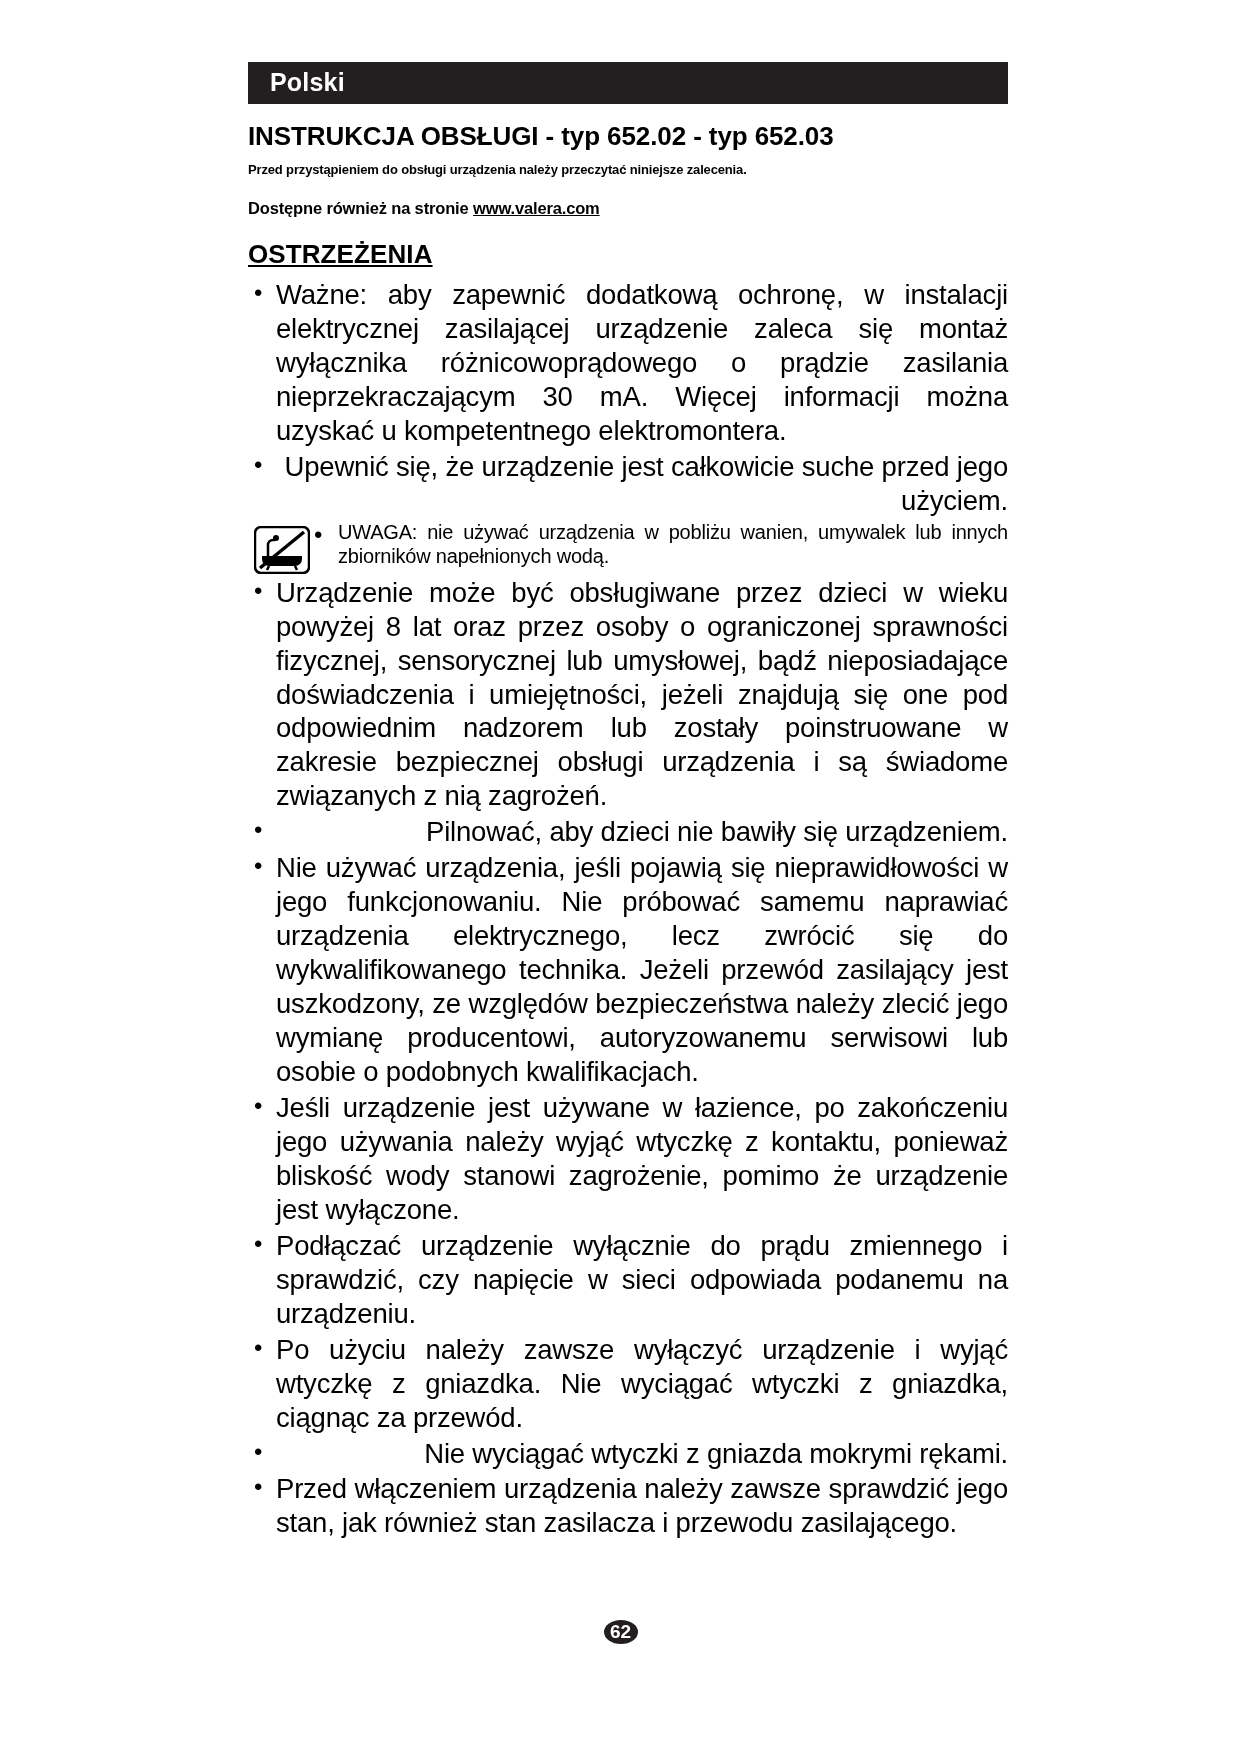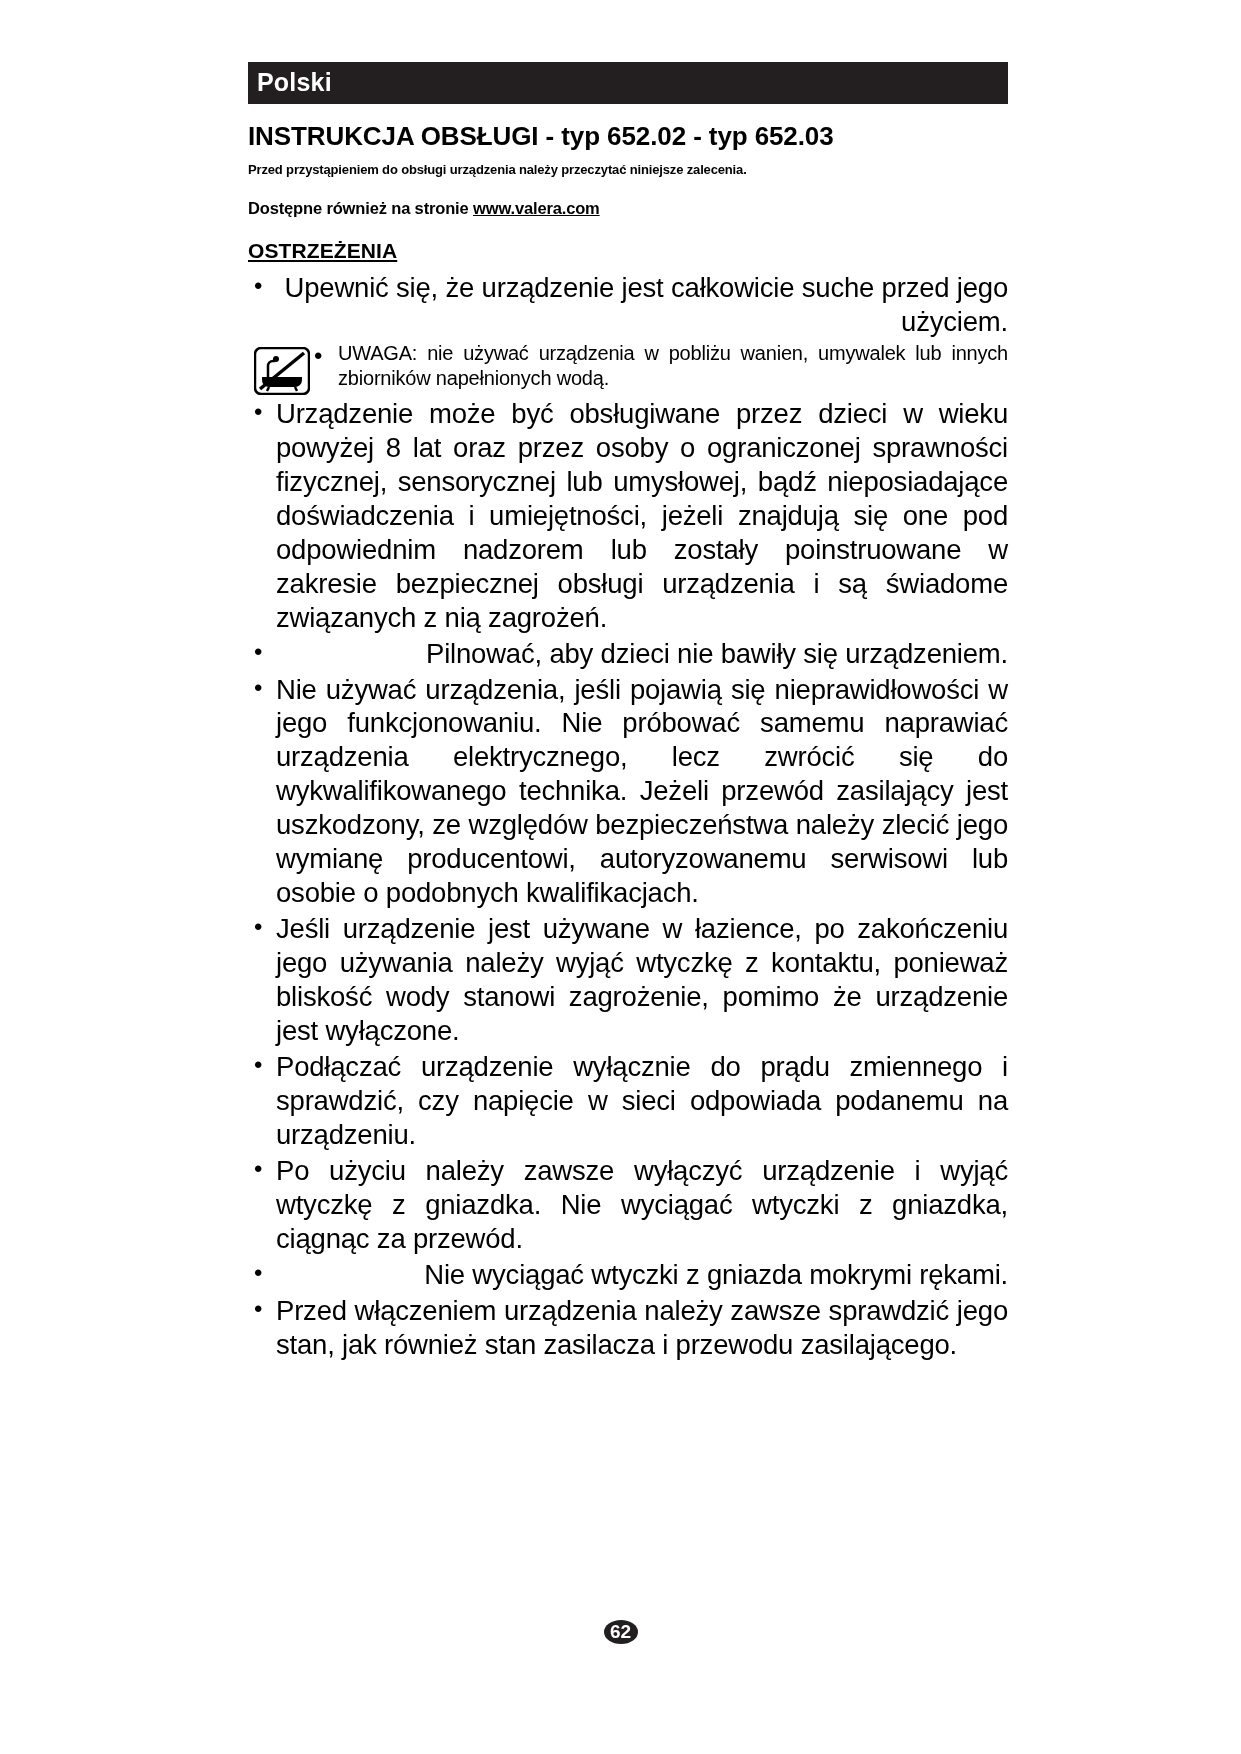--- a/index.html
+++ b/index.html
@@ -26,21 +26,21 @@
     position: absolute;
     left: 248px;
     top: 62px;
     width: 760px;
   }
   .lang-bar {
     background: #231f20;
     color: #ffffff;
     font-size: 25px;
     font-weight: bold;
-    padding: 8px 0 9px 9px;
+    padding: 8px 0 9px 22px;
     letter-spacing: 0.2px;
     line-height: 1;
   }
   .title {
     font-size: 26px;
     font-weight: bold;
     margin-top: 17px;
     letter-spacing: -0.1px;
   }
   .subtitle {
@@ -52,21 +52,21 @@
   .subtitle2 {
     font-size: 16.5px;
     font-weight: bold;
     margin-top: 22px;
     letter-spacing: -0.15px;
   }
   .subtitle2 .link {
     text-decoration: underline;
   }
   .section-head {
-    font-size: 21px;
+    font-size: 26px;
     font-weight: bold;
     margin-top: 21px;
     text-decoration: underline;
     display: inline-block;
     letter-spacing: 0.1px;
     text-align: right;
   }
   ul.warnings {
     list-style: none;
     margin: 0;
@@ -159,20 +159,21 @@
 
     <div class="subtitle">Przed przystąpieniem do obsługi urządzenia należy przeczytać niniejsze zalecenia.</div>
 
     <div class="subtitle2"><span>Dostępne również na stronie </span><span class="link">www.valera.com</span></div>
 
     <div>
       <span class="section-head">OSTRZEŻENIA</span>
     </div>
 
     <ul class="warnings">
+      <li>Ważne: aby zapewnić dodatkową ochronę, w instalacji elektrycznej zasilającej urządzenie zaleca się montaż wyłącznika różnicowoprądowego o prądzie zasilania nieprzekraczającym 30 mA. Więcej informacji można uzyskać u kompetentnego elektromontera.</li>
       <li class="nojustify">Upewnić się, że urządzenie jest całkowicie suche przed jego użyciem.</li>
 
       <li class="icon-item">
         <div class="icon-row">
           <span class="bath-icon">
             <svg viewBox="0 0 56 48" width="56" height="48" xmlns="http://www.w3.org/2000/svg">
               <rect x="1" y="1" width="54" height="46" rx="6" ry="6" fill="#ffffff" stroke="#000000" stroke-width="2.5"></rect>
 
               <path d="M8 30 h40 v3 a7 7 0 0 1 -7 7 h-26 a7 7 0 0 1 -7 -7 z" fill="#000000"></path>
               <path d="M14 30 v-11 a5 5 0 0 1 5 -5 h2" fill="none" stroke="#000000" stroke-width="2.5"></path>

